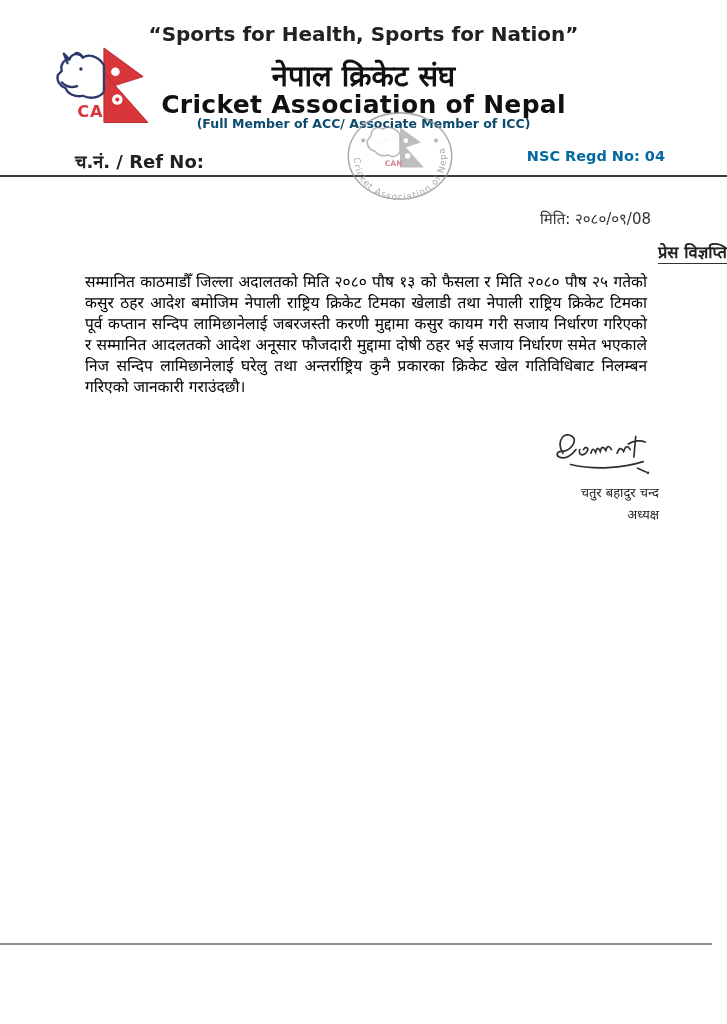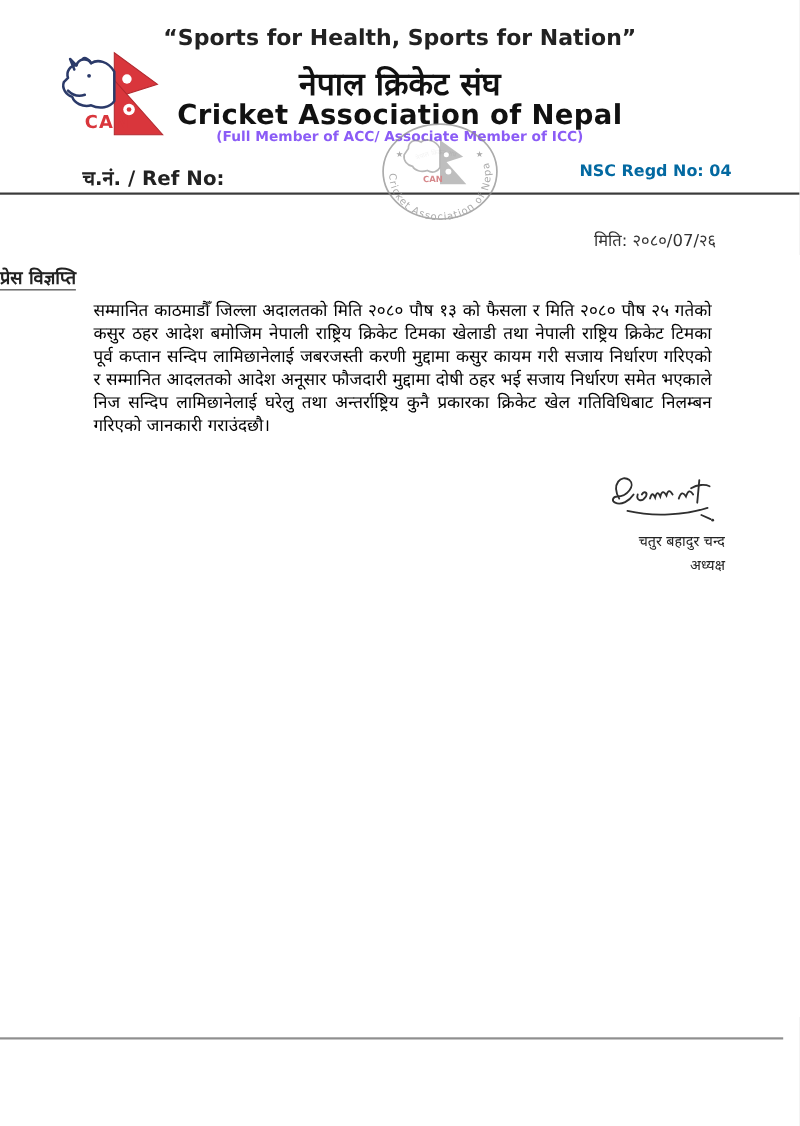--- a/index.html
+++ b/index.html
@@ -10,29 +10,29 @@
     color:#1d1d1d;
   }
   
   .motto{position:absolute;top:22px;left:0;width:100%;text-align:center;
     font-size:20px;font-weight:bold;color:#222;}
   .org-np{position:absolute;top:55px;left:0;width:100%;text-align:center;
     font-size:29px;font-weight:bold;color:#111;}
   .org-en{position:absolute;top:90px;left:0;width:100%;text-align:center;
     font-size:25px;font-weight:bold;letter-spacing:.3px;color:#111;}
   .membership{position:absolute;top:116px;left:0;width:100%;text-align:center;
-    font-size:12.5px;font-weight:bold;color:#8b5cf6;}
+    font-size:12.5px;font-weight:bold;color:#0c4a6e;}
   .logo{position:absolute;left:54px;top:46px;width:96px;height:88px;}
   .ref-row{position:absolute;left:75px;top:149px;font-size:18px;font-weight:bold;color:#222;}
   .nsc{position:absolute;right:62px;top:148px;font-size:14.5px;font-weight:bold;color:#0369a1;}
   .header-rule{position:absolute;left:0;top:175px;width:100%;height:2px;background:#3a3a3a;}
   .stamp{position:absolute;left:341px;top:110px;width:118px;height:92px;opacity:.75;}
   
   .date-line{position:absolute;right:76px;top:208px;font-size:15px;color:#333;}
-  .press-title{position:absolute;top:240px;left:0;width:100%;text-align:left;
+  .press-title{position:absolute;top:240px;left:0;width:100%;text-align:right;
     font-size:16.5px;font-weight:bold;color:#222;}
   .press-title span{border-bottom:1.5px solid #333;padding-bottom:1px;}
   .body-par{position:absolute;left:85px;top:256px;width:562px;
     font-size:15.5px;line-height:21px;text-align:justify;color:#000000;}
   .signature{position:absolute;left:548px;top:428px;width:112px;height:58px;}
   .signer{position:absolute;right:68px;top:482px;text-align:right;
     font-size:13px;line-height:22px;color:#222;}
   .signer .role{text-align:right;padding-left:42px;}
   
   .footer-rule{position:absolute;left:0;top:943px;width:712px;height:2px;background:#8f8f8f;}
@@ -90,21 +90,21 @@
     <g opacity=".85">
       <polygon points="60,18 82,34 60,41" fill="#9a9a9a"></polygon>
       <polygon points="60,32 85,60 60,60" fill="#9a9a9a"></polygon>
       <circle cx="66" cy="32" r="2.4" fill="#ffffff"></circle>
       <circle cx="68" cy="48" r="2.8" fill="#ffffff"></circle>
       <path d="M60,26 C56,18 46,16 42,20 C36,16 30,20 30,26 L26,32 C25,38 29,42 34,43 C36,47 42,49 48,47 C53,50 58,48 60,44 Z" fill="#ffffff" stroke="#8f8f8f" stroke-width="1.6"></path>
       <text x="44" y="58" font-size="8" font-weight="bold" fill="#c0474c">CAN</text>
     </g>
   </svg>
 
-  <div class="date-line">मिति: २०८०/07/२६</div>
+  <div class="date-line">मिति: २०८०/०९/08</div>
 
   <div class="press-title">
     <span>प्रेस विज्ञप्ति</span>
   </div>
 
   <p class="body-par">सम्मानित काठमाडौँ जिल्ला अदालतको मिति २०८० पौष १३ को फैसला र मिति २०८० पौष २५ गतेको कसुर ठहर आदेश बमोजिम नेपाली राष्ट्रिय क्रिकेट टिमका खेलाडी तथा नेपाली राष्ट्रिय क्रिकेट टिमका पूर्व कप्तान सन्दिप लामिछानेलाई जबरजस्ती करणी मुद्दामा कसुर कायम गरी सजाय निर्धारण गरिएको र सम्मानित आदलतको आदेश अनूसार फौजदारी मुद्दामा दोषी ठहर भई सजाय निर्धारण समेत भएकाले निज सन्दिप लामिछानेलाई घरेलु तथा अन्तर्राष्ट्रिय कुनै प्रकारका क्रिकेट खेल गतिविधिबाट निलम्बन गरिएको जानकारी गराउंदछौ।</p>
 
   <svg class="signature" viewBox="0 0 120 60" aria-hidden="true">
     <g fill="none" stroke="#2f2f2f" stroke-width="1.8" stroke-linecap="round">
       <path d="M16,26 C8,12 18,2 26,8 C32,13 24,24 14,24 C10,24 8,28 12,30 C18,33 26,28 30,22"></path>

